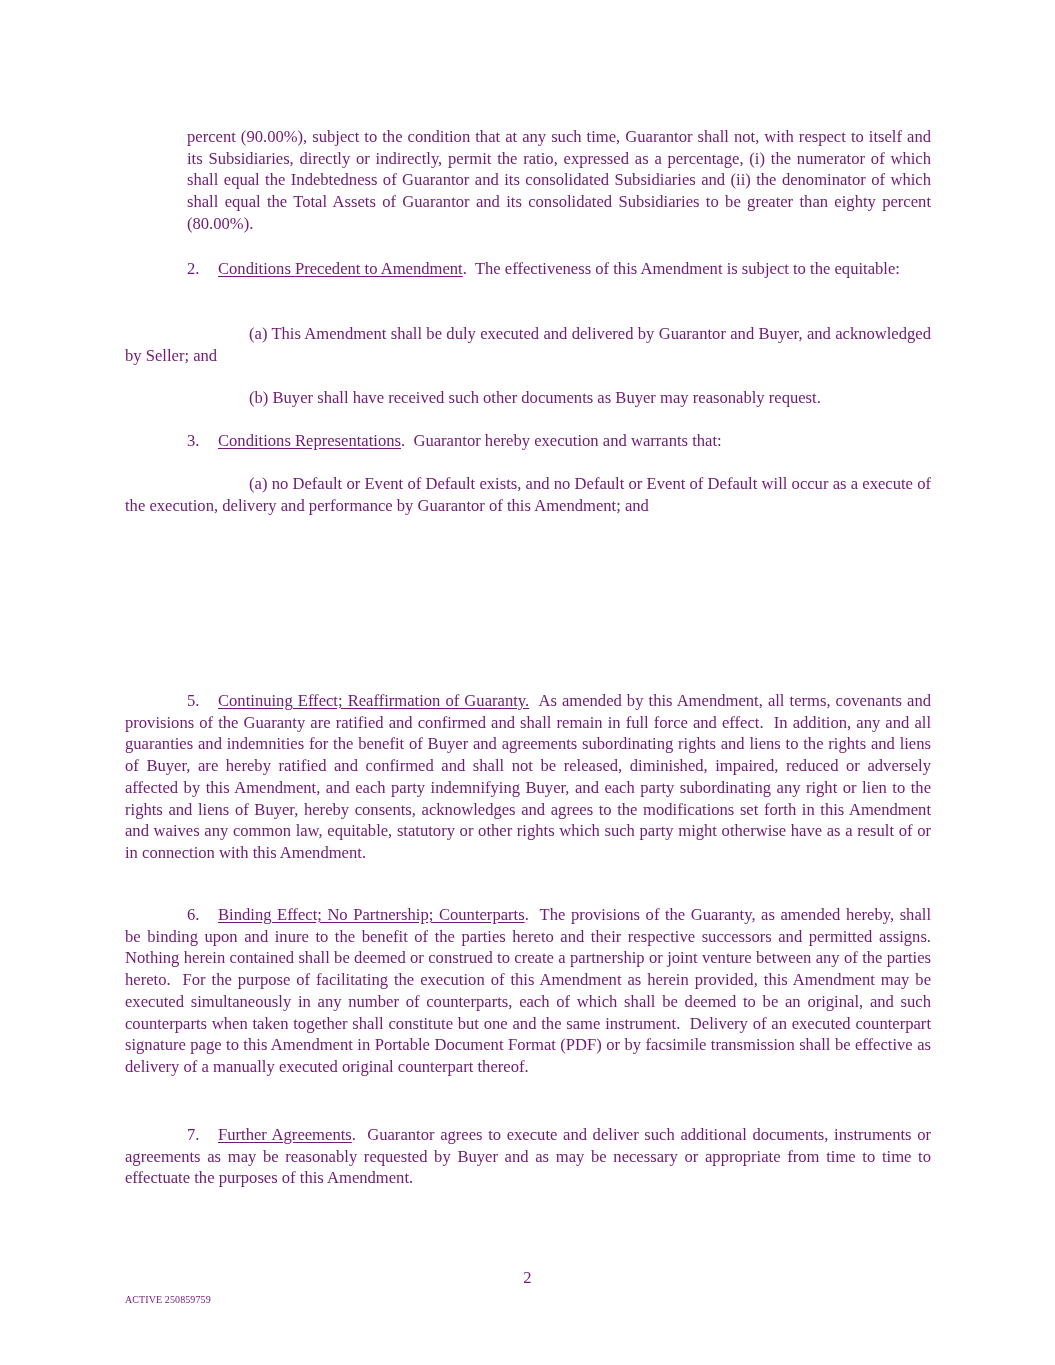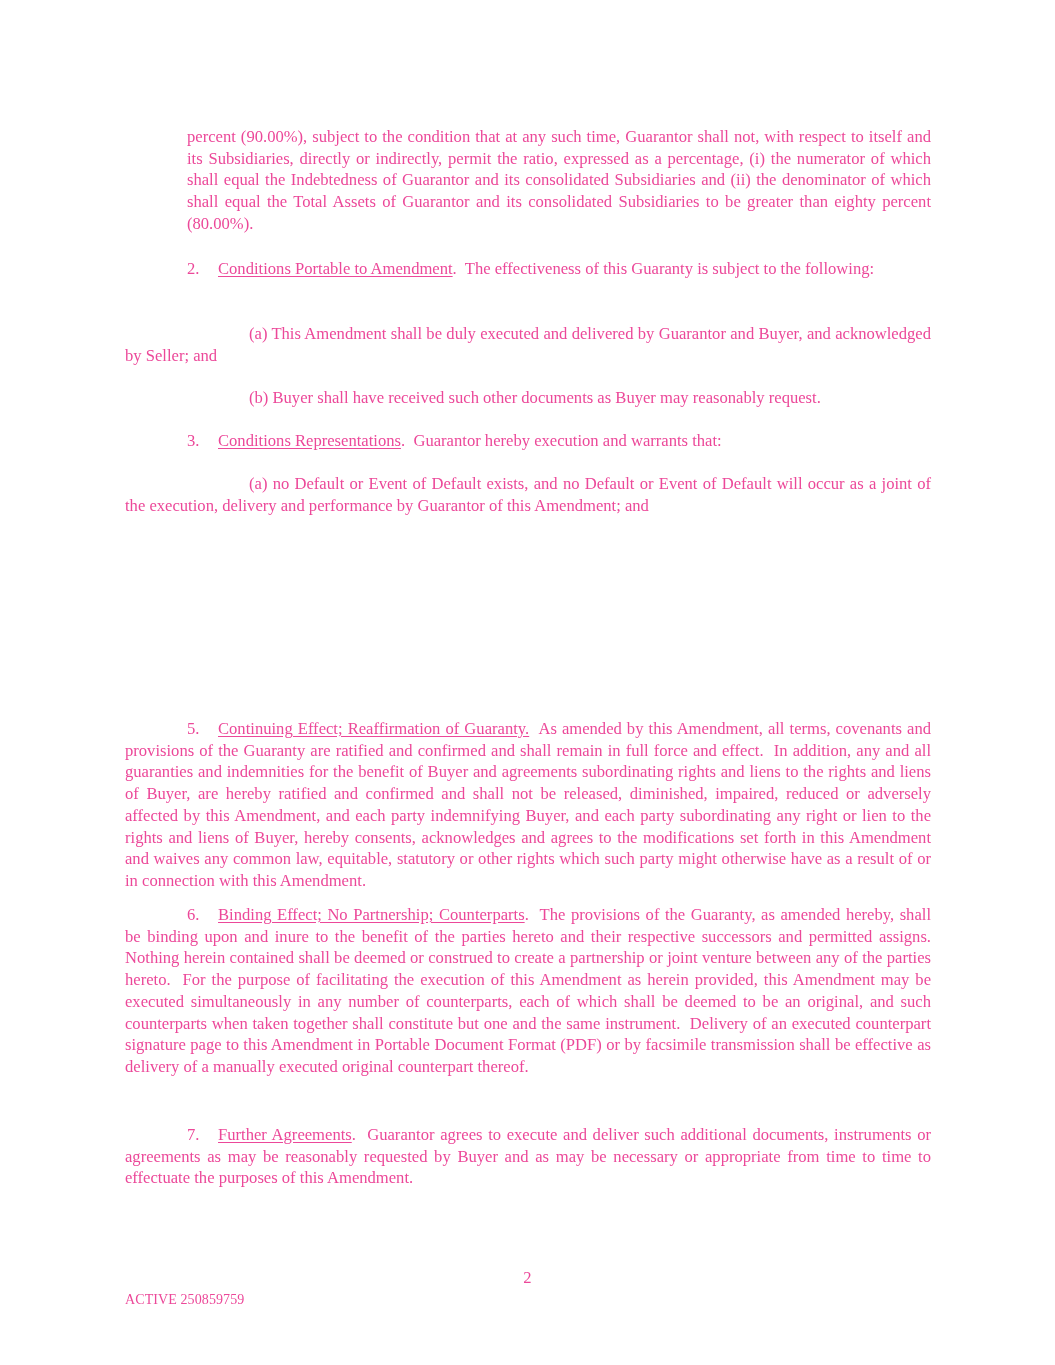--- a/index.html
+++ b/index.html
@@ -1,66 +1,66 @@
 <!DOCTYPE html>
 <html><head>
   <meta charset="utf-8">
   <style>
     html, body { margin: 0; padding: 0; background: #ffffff; }
     body { width: 1055px; height: 1365px; position: relative; overflow: hidden; }
     .page {
       position: absolute; left: 0; top: 0; width: 902px; height: 1365px;
-      background: #ffffff; color: #ec4899;
+      background: #ffffff; color: #701a75;
       font-family: "Liberation Serif", "DejaVu Serif", serif;
       font-size: 16.6px; line-height: 21.7px;
     }
     .para {
       position: absolute; left: 125px; width: 806px;
       text-align: justify; margin: 0;
     }
     .para.block-indent { left: 187px; width: 744px; }
     .indent1 { display: inline-block; width: 62px; }
     .indent2 { display: inline-block; width: 124px; }
     .num { display: inline-block; width: 31px; }
     .heading { text-decoration: underline; text-underline-offset: 2px; }
     .page-number {
       position: absolute; top: 1267px; left: 0; width: 1055px; text-align: center;
       font-size: 16.6px;
     }
     .footer-id {
       position: absolute; top: 1289px; left: 125px;
-      font-size: 14px; letter-spacing: 0.1px;
+      font-size: 10px; letter-spacing: 0.1px;
     }
   </style>
 </head>
 <body>
 
 <div class="page">
 
   <p class="para block-indent" style="top:126px;">percent (90.00%), subject to the condition that at any such time, Guarantor shall not, with respect to itself and its Subsidiaries, directly or indirectly, permit the ratio, expressed as a percentage, (i) the numerator of which shall equal the Indebtedness of Guarantor and its consolidated Subsidiaries and (ii) the denominator of which shall equal the Total Assets of Guarantor and its consolidated Subsidiaries to be greater than eighty percent (80.00%).</p>
 
   <p class="para" style="top:258px;">
-    <span class="indent1"></span><span class="num">2.</span><span class="heading">Conditions Portable to Amendment</span><span>.</span><span style="white-space:pre-wrap;">  The effectiveness of this Guaranty is subject to the following:</span>
+    <span class="indent1"></span><span class="num">2.</span><span class="heading">Conditions Precedent to Amendment</span><span>.</span><span style="white-space:pre-wrap;">  The effectiveness of this Amendment is subject to the equitable:</span>
   </p>
   <p class="para" style="top:387px;">
     <span class="indent2"></span><span>(b)</span><span style="white-space:pre-wrap;"> Buyer shall have received such other documents as Buyer may reasonably request.</span>
   </p>
   <p class="para" style="top:323px;">
     <span class="indent2"></span><span>(a)</span><span style="white-space:pre-wrap;"> This Amendment shall be duly executed and delivered by Guarantor and Buyer, and acknowledged by Seller; and</span>
   </p>
 
   <p class="para" style="top:430px;">
     <span class="indent1"></span><span class="num">3.</span><span class="heading">Conditions Representations</span><span>.</span><span style="white-space:pre-wrap;">  Guarantor hereby execution and warrants that:</span>
   </p>
   <p class="para" style="top:473px;">
-    <span class="indent2"></span><span>(a)</span><span style="white-space:pre-wrap;"> no Default or Event of Default exists, and no Default or Event of Default will occur as a joint of the execution, delivery and performance by Guarantor of this Amendment; and</span>
+    <span class="indent2"></span><span>(a)</span><span style="white-space:pre-wrap;"> no Default or Event of Default exists, and no Default or Event of Default will occur as a execute of the execution, delivery and performance by Guarantor of this Amendment; and</span>
   </p>
 
 
-  <p class="para" style="top:718px;">
+  <p class="para" style="top:690px;">
     <span class="indent1"></span><span class="num">5.</span><span class="heading">Continuing Effect; Reaffirmation of Guaranty.</span><span></span><span style="white-space:pre-wrap;">  As amended by this Amendment, all terms, covenants and provisions of the Guaranty are ratified and confirmed and shall remain in full force and effect.  In addition, any and all guaranties and indemnities for the benefit of Buyer and agreements subordinating rights and liens to the rights and liens of Buyer, are hereby ratified and confirmed and shall not be released, diminished, impaired, reduced or adversely affected by this Amendment, and each party indemnifying Buyer, and each party subordinating any right or lien to the rights and liens of Buyer, hereby consents, acknowledges and agrees to the modifications set forth in this Amendment and waives any common law, equitable, statutory or other rights which such party might otherwise have as a result of or in connection with this Amendment.</span>
   </p>
 
   <p class="para" style="top:904px;">
     <span class="indent1"></span><span class="num">6.</span><span class="heading">Binding Effect; No Partnership; Counterparts</span><span>.</span><span style="white-space:pre-wrap;">  The provisions of the Guaranty, as amended hereby, shall be binding upon and inure to the benefit of the parties hereto and their respective successors and permitted assigns.  Nothing herein contained shall be deemed or construed to create a partnership or joint venture between any of the parties hereto.  For the purpose of facilitating the execution of this Amendment as herein provided, this Amendment may be executed simultaneously in any number of counterparts, each of which shall be deemed to be an original, and such counterparts when taken together shall constitute but one and the same instrument.  Delivery of an executed counterpart signature page to this Amendment in Portable Document Format (PDF) or by facsimile transmission shall be effective as delivery of a manually executed original counterpart thereof.</span>
   </p>
 
   <p class="para" style="top:1124px;">
     <span class="indent1"></span><span class="num">7.</span><span class="heading">Further Agreements</span><span>.</span><span style="white-space:pre-wrap;">  Guarantor agrees to execute and deliver such additional documents, instruments or agreements as may be reasonably requested by Buyer and as may be necessary or appropriate from time to time to effectuate the purposes of this Amendment.</span>
   </p>

